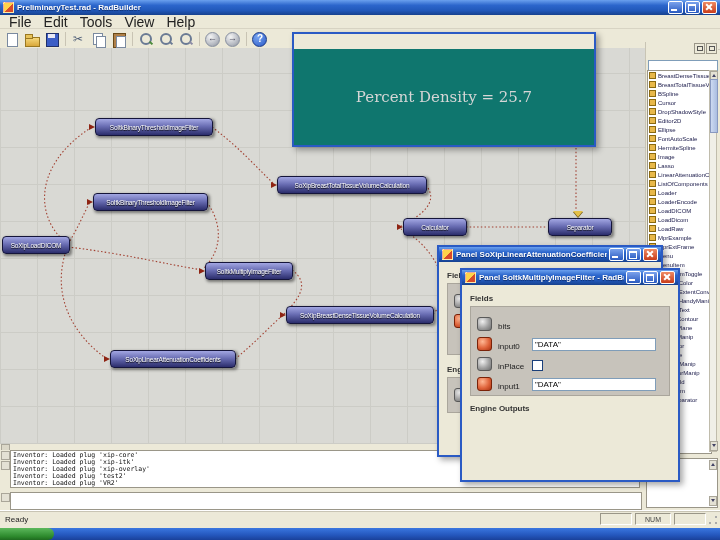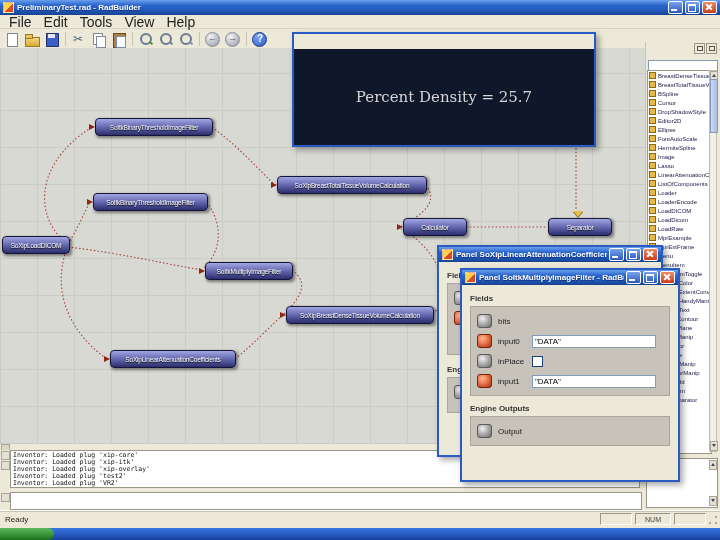--- a/index.html
+++ b/index.html
@@ -50,26 +50,26 @@
   #wires{position:absolute;left:0;top:0;width:645px;height:396px;pointer-events:none;}
   .node{position:absolute;height:16px;border:1px solid #15153a;border-radius:4px;
     background:linear-gradient(180deg,#a2a6e2 0%,#6a6eb4 45%,#2b2d6c 100%);
     box-shadow:1.5px 1.5px 3px rgba(0,0,0,.45);display:flex;align-items:center;justify-content:center;}
   .node span{color:#fff;font-size:6.5px;white-space:nowrap;text-shadow:0 1px 1px #000;letter-spacing:-0.2px;}
   .node.marker-left::before{content:"";position:absolute;left:-7px;top:5px;border-top:3px solid transparent;border-bottom:3px solid transparent;border-left:6px solid #8e2413;}
   .node.marker-top::before{content:"";position:absolute;top:-8px;left:24px;border-left:5px solid transparent;border-right:5px solid transparent;border-top:6px solid #e4c048;filter:drop-shadow(0 1px 0 #6a5210);}
   
   .win{position:absolute;border:2px solid #2a5ac4;background:#ece9d8;box-shadow:3px 3px 6px rgba(0,0,0,.35);}
   .win .titlebar{height:15px;}
-  .blackview{position:absolute;left:0;top:15px;right:0;bottom:0;background:#0f172a;display:flex;align-items:center;justify-content:center;}
+  .blackview{position:absolute;left:0;top:15px;right:0;bottom:0;background:#0f766e;display:flex;align-items:center;justify-content:center;}
   .blackview span{font-family:"DejaVu Serif","Liberation Serif",serif;font-size:15px;color:#d6d6d6;}
   .panel-body{position:absolute;left:0;top:15px;right:0;bottom:0;background:#ece9d8;padding:6px 8px;box-sizing:border-box;}
   .section-label{font-size:8px;font-weight:bold;color:#333;margin:3px 0 3px 0;}
   .group-box{background:#c7c3bb;border:1px solid #aaa69c;padding:4px 6px;}
-  .f-row{display:flex;align-items:center;height:20px;}
+  .f-row{display:flex;align-items:flex-end;height:20px;}
   .f-row .f-label{font-size:8px;color:#222;width:34px;margin-left:6px;}
   .plug{width:13px;height:12px;border-radius:3px;flex:0 0 auto;}
   .plug-gray{background:radial-gradient(circle at 35% 30%,#f0f0f0,#a2a2a2 55%,#6c6c6c);border:1px solid #5a5a5a;}
   .plug-red{background:radial-gradient(circle at 35% 30%,#ffb894,#e0653c 55%,#a83210);border:1px solid #7a2208;}
   .f-input{width:118px;height:11px;font-size:8px;font-family:"Liberation Sans",sans-serif;border:1px solid #7f9db9;background:#fff;padding:0 2px;}
   .cbx{width:9px;height:9px;background:#fff;border:1px solid #1a3f7a;display:inline-block;}
   
   #sidebar{position:absolute;left:645px;top:42px;width:73px;height:414px;background:#ece9d8;border-left:1px solid #c8c4b4;box-sizing:border-box;padding:1px;}
   #sb-top{height:11px;display:flex;justify-content:flex-end;align-items:center;gap:1px;}
   .mini-btn{width:9px;height:9px;background:#ece9d8;border:1px solid #9a96886;border:1px solid #9a9688;position:relative;}
@@ -461,25 +461,19 @@
             <span class="f-label">inPlace</span>
             <span class="cbx"></span>
           </div>
           <div class="f-row">
             <span class="plug plug-red"></span>
             <span class="f-label">input1</span>
             <input class="f-input" value="&quot;DATA&quot;" style="">
           </div>
         </div>
       <div class="section-label" style="margin-top:8px;">Engine Outputs</div>
-      <div class="group-box" id="mp-outputs">
-          <div class="f-row">
-            <span class="plug plug-gray"></span>
-            <span class="f-label" style="width: auto;">Output</span>
-          </div>
-        </div>
     </div>
   </div>
 
   <div id="taskbar">
     <div id="start-btn"></div>
   </div>
 </div>
 
 </body></html>

